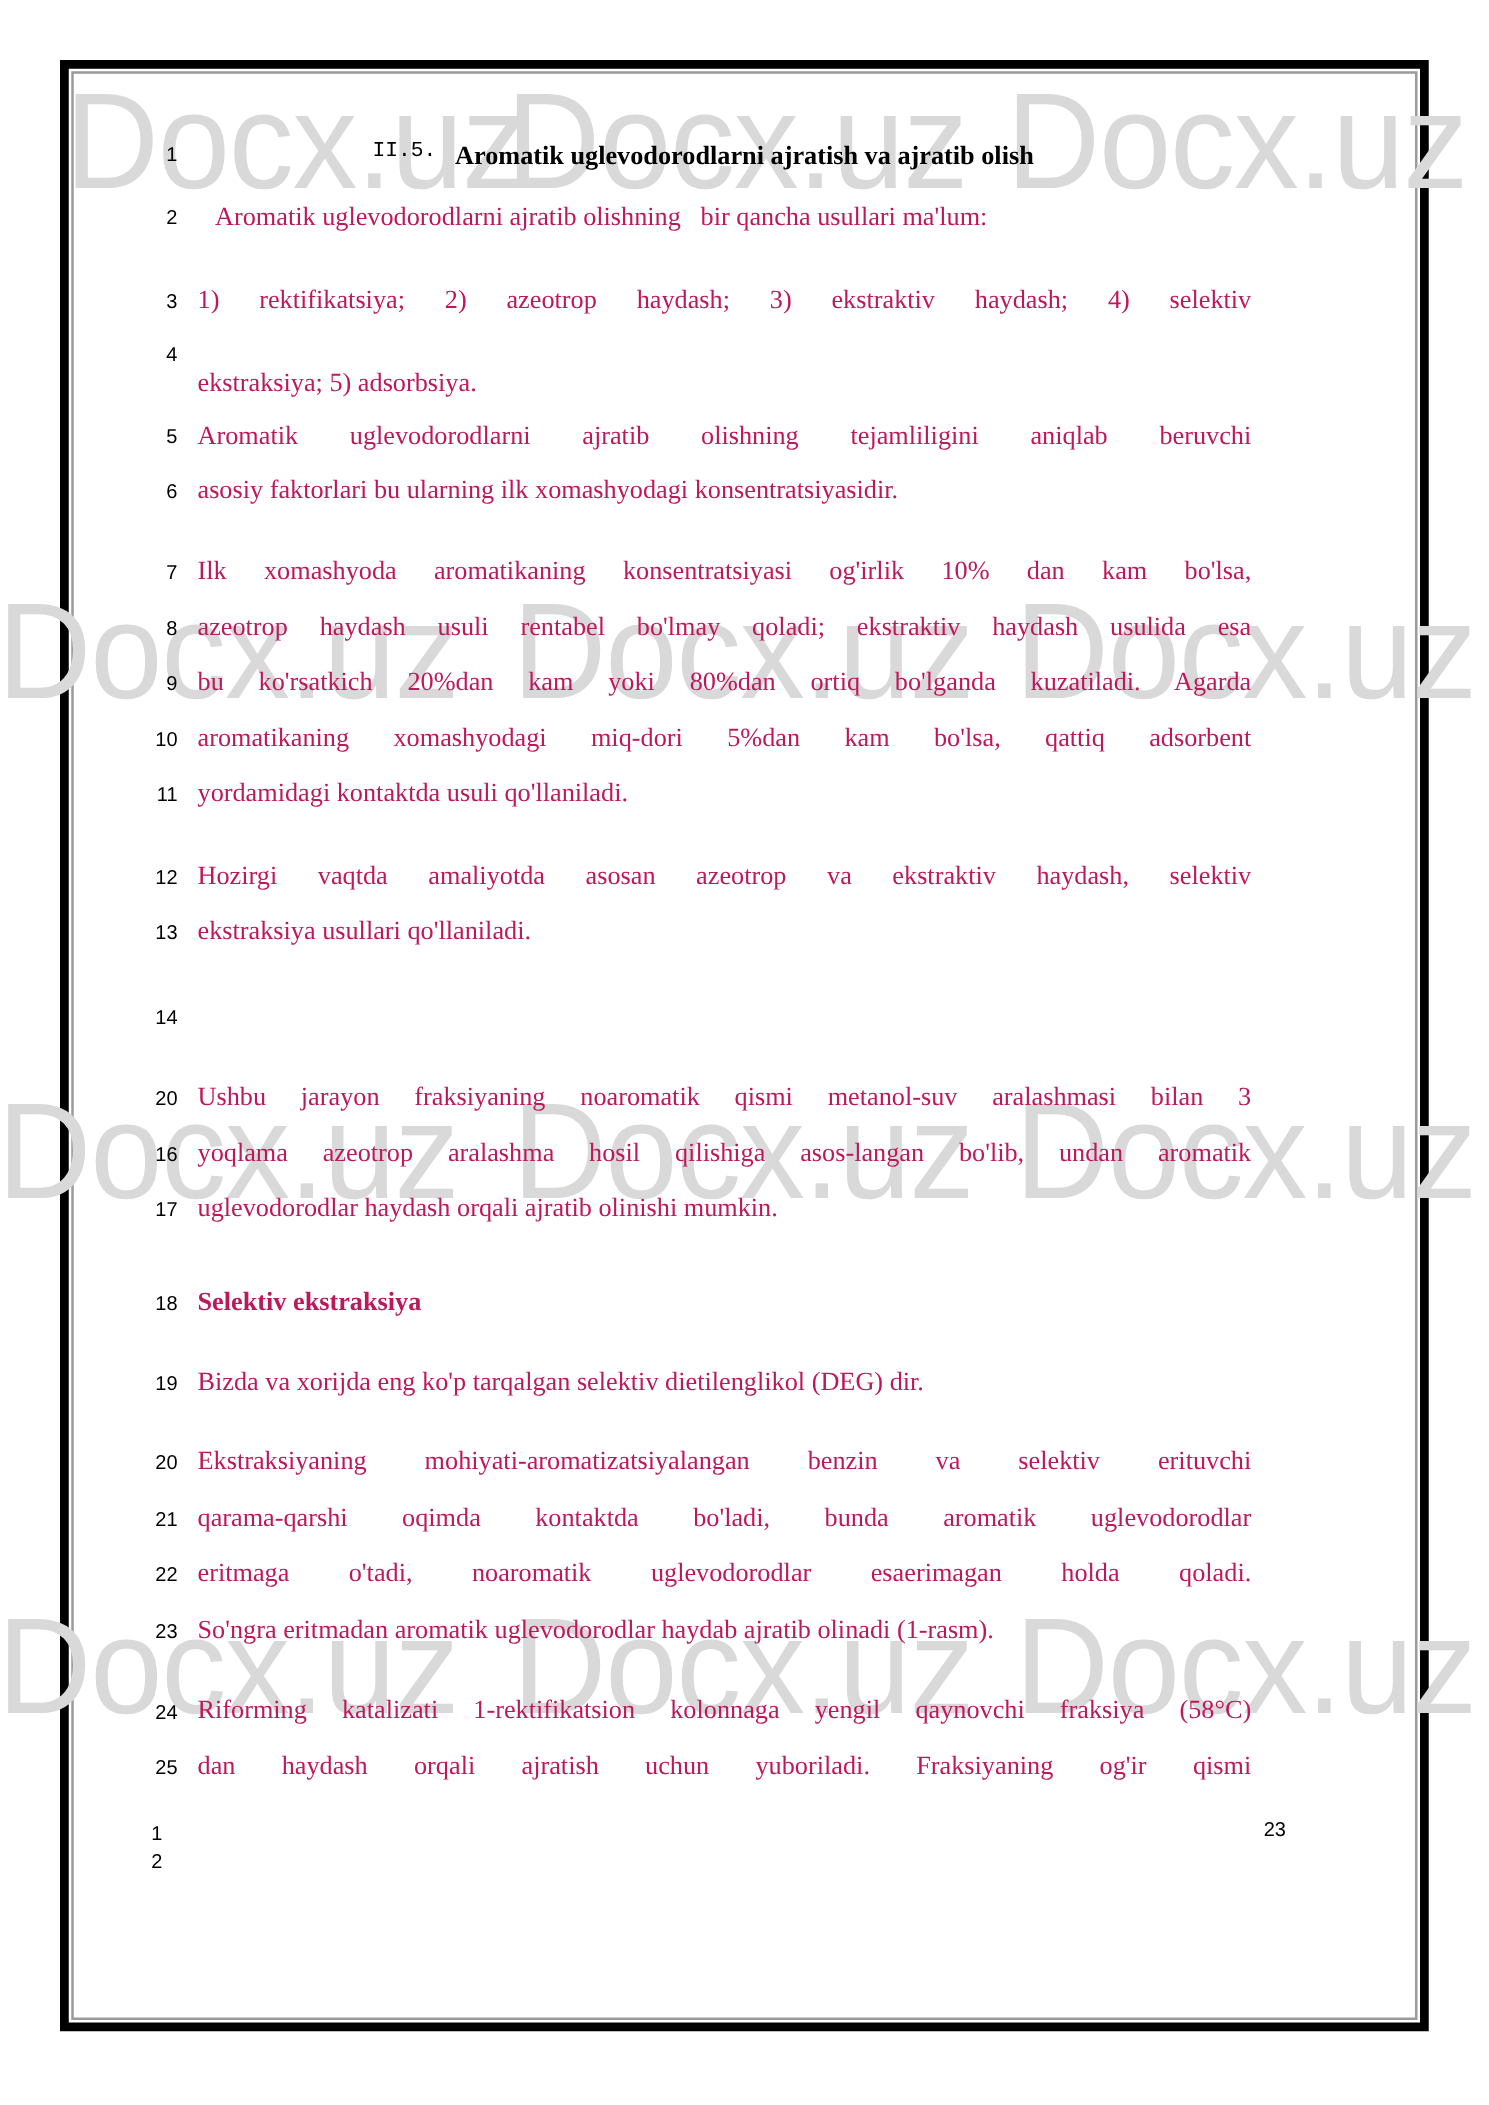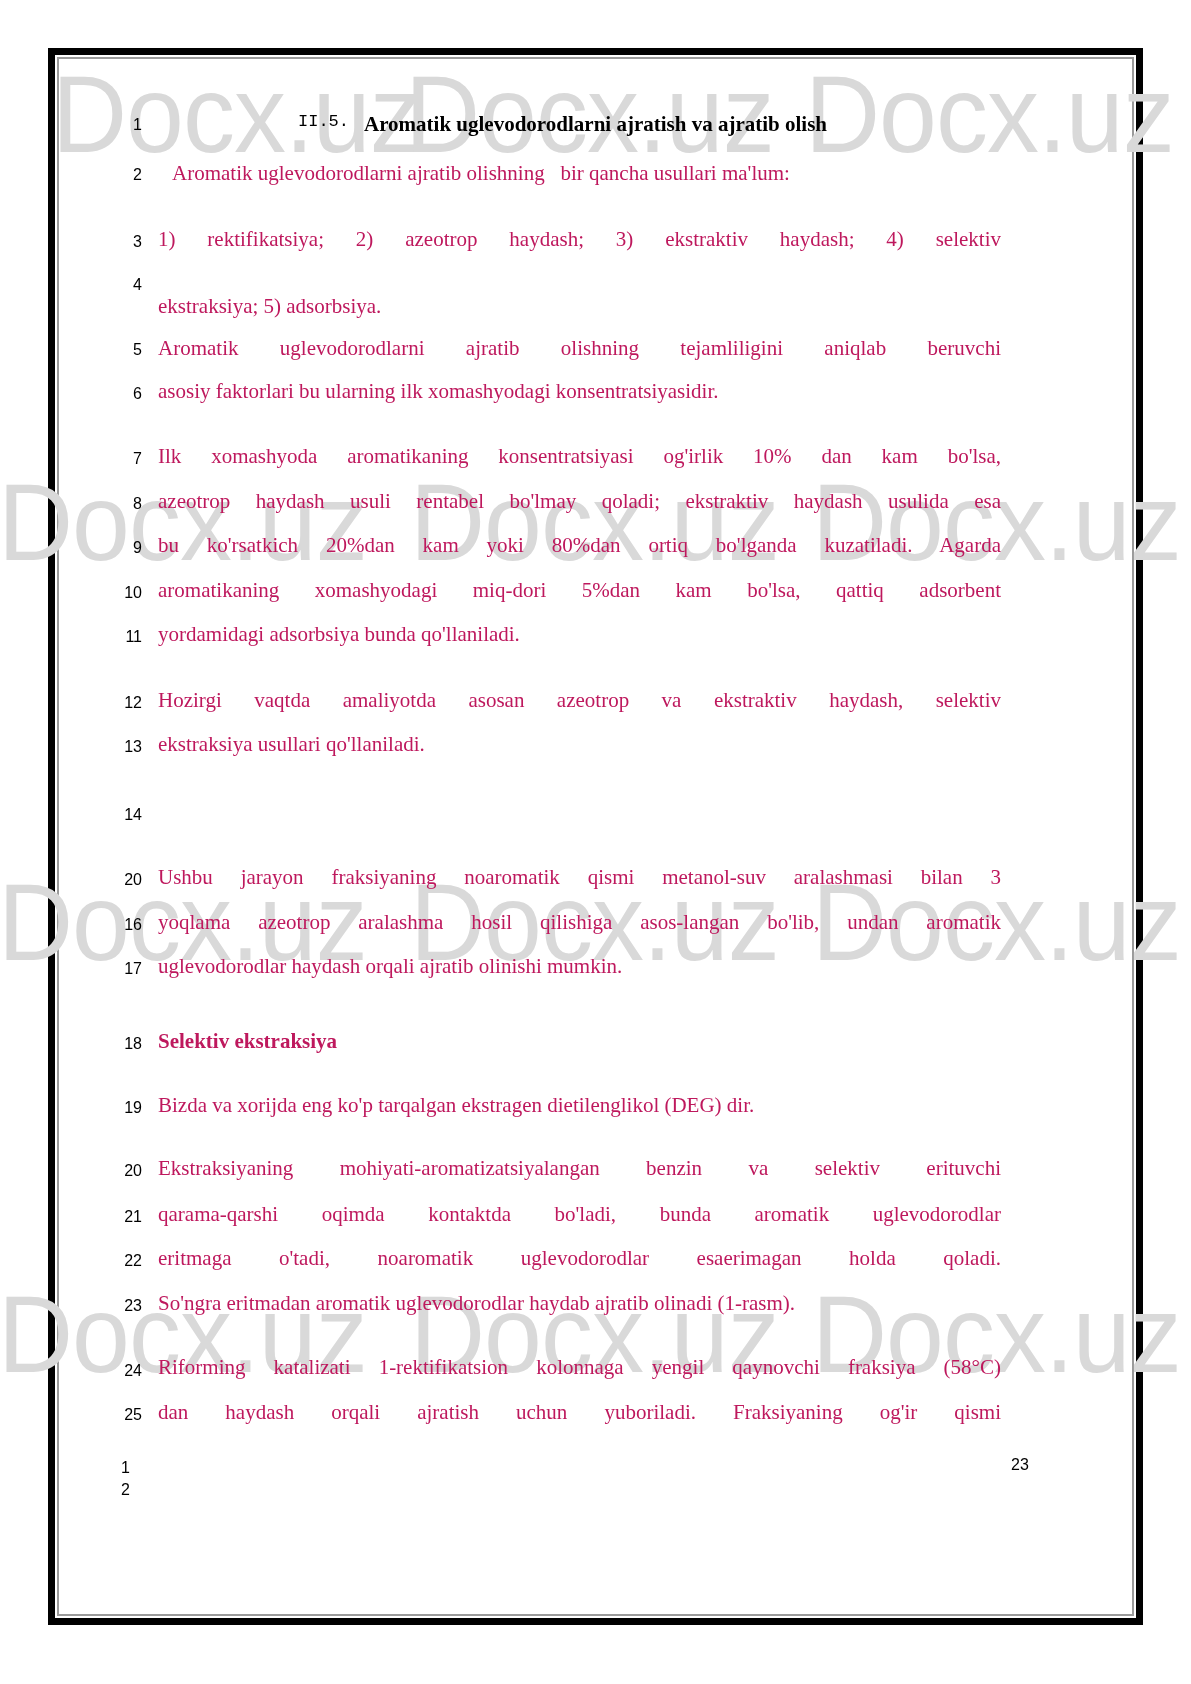--- a/index.html
+++ b/index.html
@@ -84,41 +84,41 @@
 
   <span class="ln" style="top:450px;">7</span>
   <span class="tx just" style="top:446px;">Ilk xomashyoda aromatikaning konsentratsiyasi og'irlik 10% dan kam bo'lsa,</span>
   <span class="ln" style="top:495px;">8</span>
   <span class="tx just" style="top:491px;">azeotrop haydash usuli rentabel bo'lmay qoladi; ekstraktiv haydash usulida esa</span>
   <span class="ln" style="top:539px;">9</span>
   <span class="tx just" style="top:535px;">bu ko'rsatkich 20%dan kam yoki 80%dan ortiq bo'lganda kuzatiladi. Agarda</span>
   <span class="ln" style="top:584px;">10</span>
   <span class="tx just" style="top:580px;">aromatikaning xomashyodagi miq-dori 5%dan kam bo'lsa, qattiq adsorbent</span>
   <span class="ln" style="top:628px;">11</span>
-  <span class="tx" style="top:624px;">yordamidagi adsorbsiya bunda qo'llaniladi.</span>
+  <span class="tx" style="top:624px;">yordamidagi kontaktda usuli qo'llaniladi.</span>
 
   <span class="ln" style="top:694px;">12</span>
   <span class="tx just" style="top:690px;">Hozirgi vaqtda amaliyotda asosan azeotrop va ekstraktiv haydash, selektiv</span>
   <span class="ln" style="top:738px;">13</span>
   <span class="tx" style="top:734px;">ekstraksiya usullari qo'llaniladi.</span>
 
   <span class="ln" style="top:806px;">14</span>
 
   <span class="ln" style="top:871px;">20</span>
   <span class="tx just" style="top:867px;">Ushbu jarayon fraksiyaning noaromatik qismi metanol-suv aralashmasi bilan 3</span>
   <span class="ln" style="top:916px;">16</span>
   <span class="tx just" style="top:912px;">yoqlama azeotrop aralashma hosil qilishiga asos-langan bo'lib, undan aromatik</span>
   <span class="ln" style="top:960px;">17</span>
   <span class="tx" style="top:956px;">uglevodorodlar haydash orqali ajratib olinishi mumkin.</span>
 
   <span class="ln" style="top:1035px;">18</span>
   <span class="tx bold" style="top:1031px;">Selektiv ekstraksiya</span>
 
   <span class="ln" style="top:1099px;">19</span>
-  <span class="tx" style="top:1095px;">Bizda va xorijda eng ko'p tarqalgan ekstragen dietilenglikol (DEG) dir.</span>
+  <span class="tx" style="top:1095px;">Bizda va xorijda eng ko'p tarqalgan selektiv dietilenglikol (DEG) dir.</span>
 
   <span class="ln" style="top:1162px;">20</span>
   <span class="tx just" style="top:1158px;">Ekstraksiyaning mohiyati-aromatizatsiyalangan benzin va selektiv erituvchi</span>
   <span class="ln" style="top:1208px;">21</span>
   <span class="tx just" style="top:1204px;">qarama-qarshi oqimda kontaktda bo'ladi, bunda aromatik uglevodorodlar</span>
   <span class="ln" style="top:1252px;">22</span>
   <span class="tx just" style="top:1248px;">eritmaga o'tadi, noaromatik uglevodorodlar esaerimagan holda qoladi.</span>
   <span class="ln" style="top:1297px;">23</span>
   <span class="tx" style="top:1293px;">So'ngra eritmadan aromatik uglevodorodlar haydab ajratib olinadi (1-rasm).</span>
 

